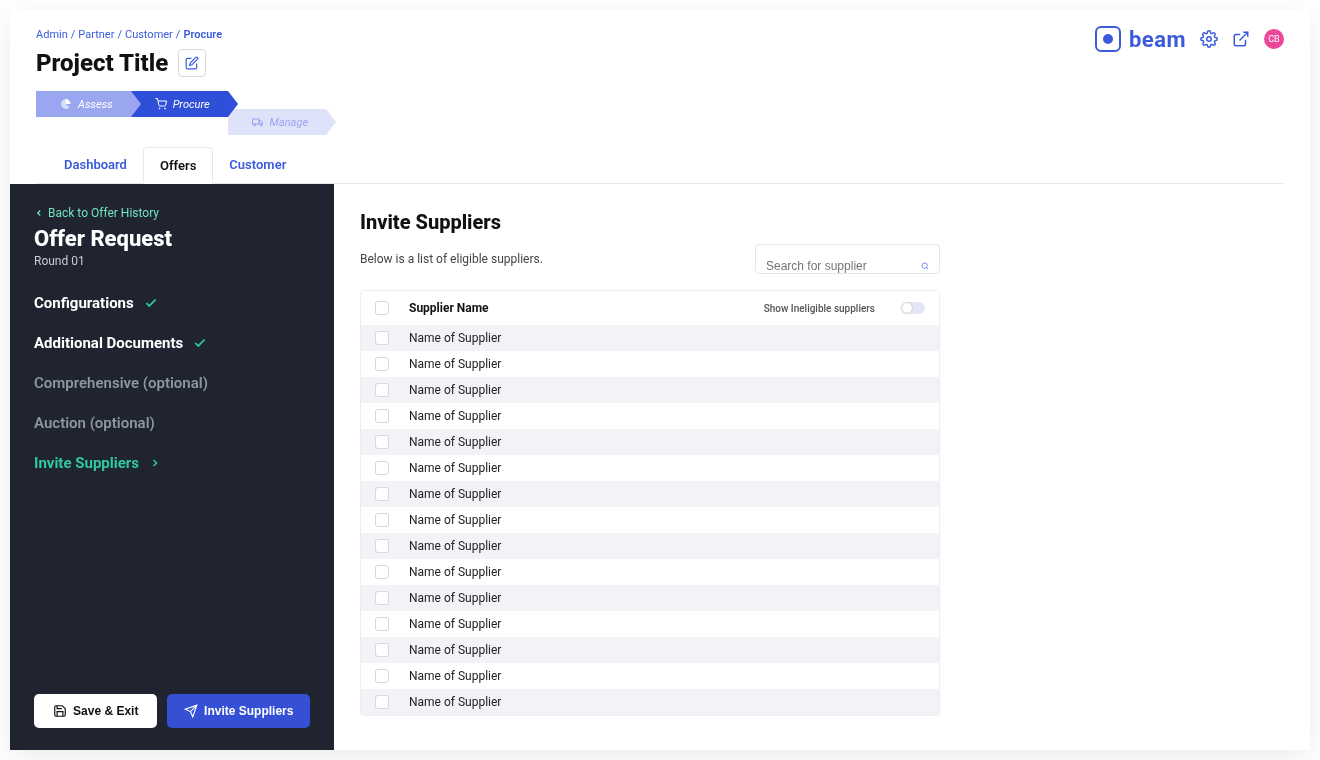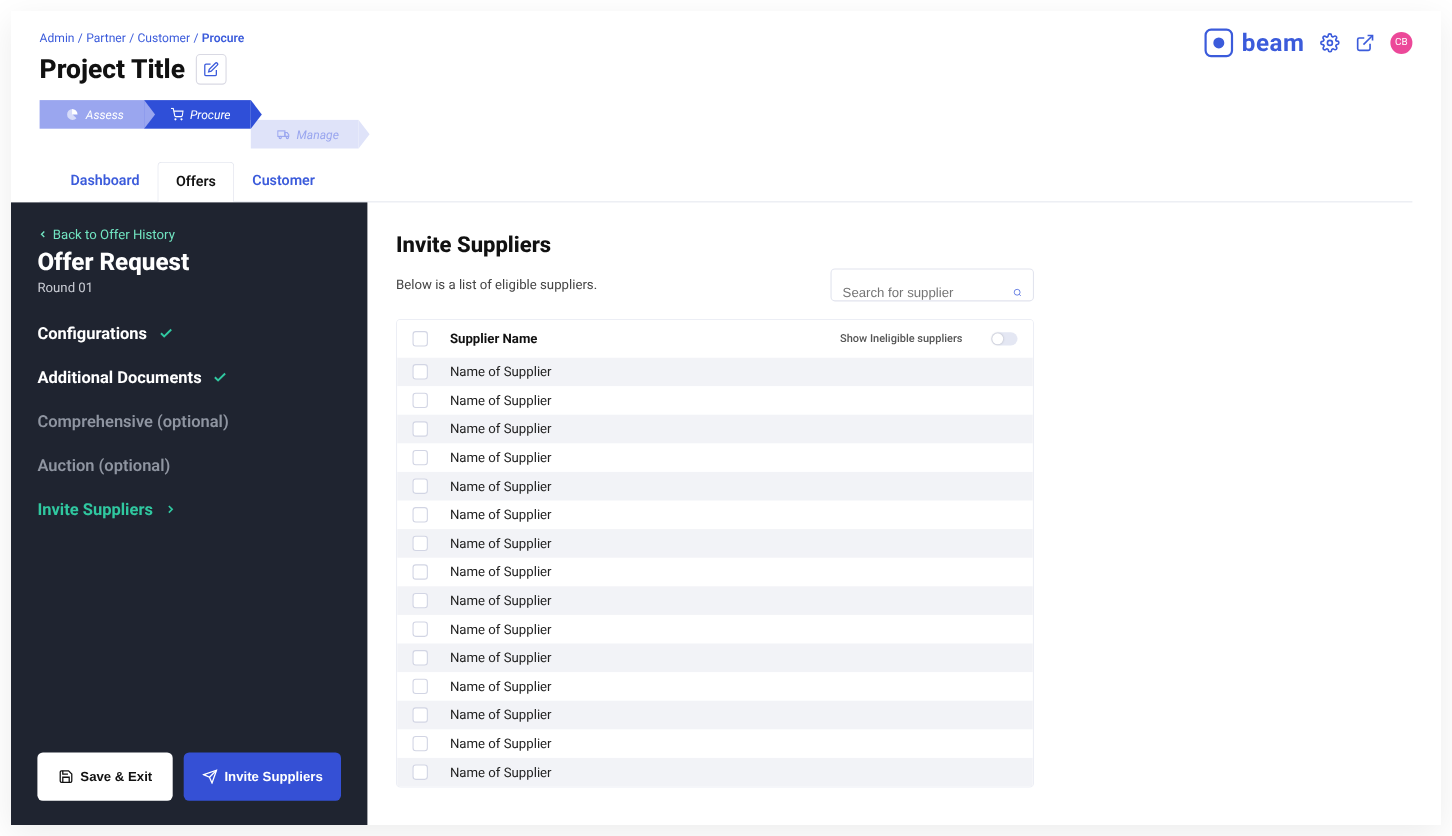--- a/index.html
+++ b/index.html
@@ -110,21 +110,21 @@
   .sb-title { font-size:22px; font-weight:800; margin-top:6px; }
   .sb-sub { font-size:12px; color:#c9ccd4; margin-top:3px; }
   .sb-steps { margin-top:26px; display:flex; flex-direction:column; gap:22px; }
   .sb-step { font-size:15px; font-weight:700; display:flex; align-items:center; gap:10px; cursor:pointer; }
   .sb-step.muted { color:#8f95a1; font-weight:600; }
   .sb-step.current { color:#30c8a0; }
   .check { width:14px; height:14px; color:#30c8a0; }
   .chev  { width:12px; height:12px; }
   .sb-actions { margin-top:auto; display:flex; gap:10px; padding-top:20px; }
   .btn {
-    height:44px; border-radius:5px; font-size:12px; font-weight:700;
+    height:34px; border-radius:5px; font-size:12px; font-weight:700;
     display:flex; align-items:center; justify-content:center; gap:6px;
     padding:0 14px; cursor:pointer; border:none;
   }
   .btn.secondary { background:#fff; color:#111; flex:1; }
   .btn.primary   { background:#3550d5; color:#fff; flex:1.2; }
   .btn svg { width:14px; height:14px; }
 
   
   .main { flex:1; padding:26px 26px 0 26px; overflow:hidden; }
   .main-inner { max-width:580px; }

